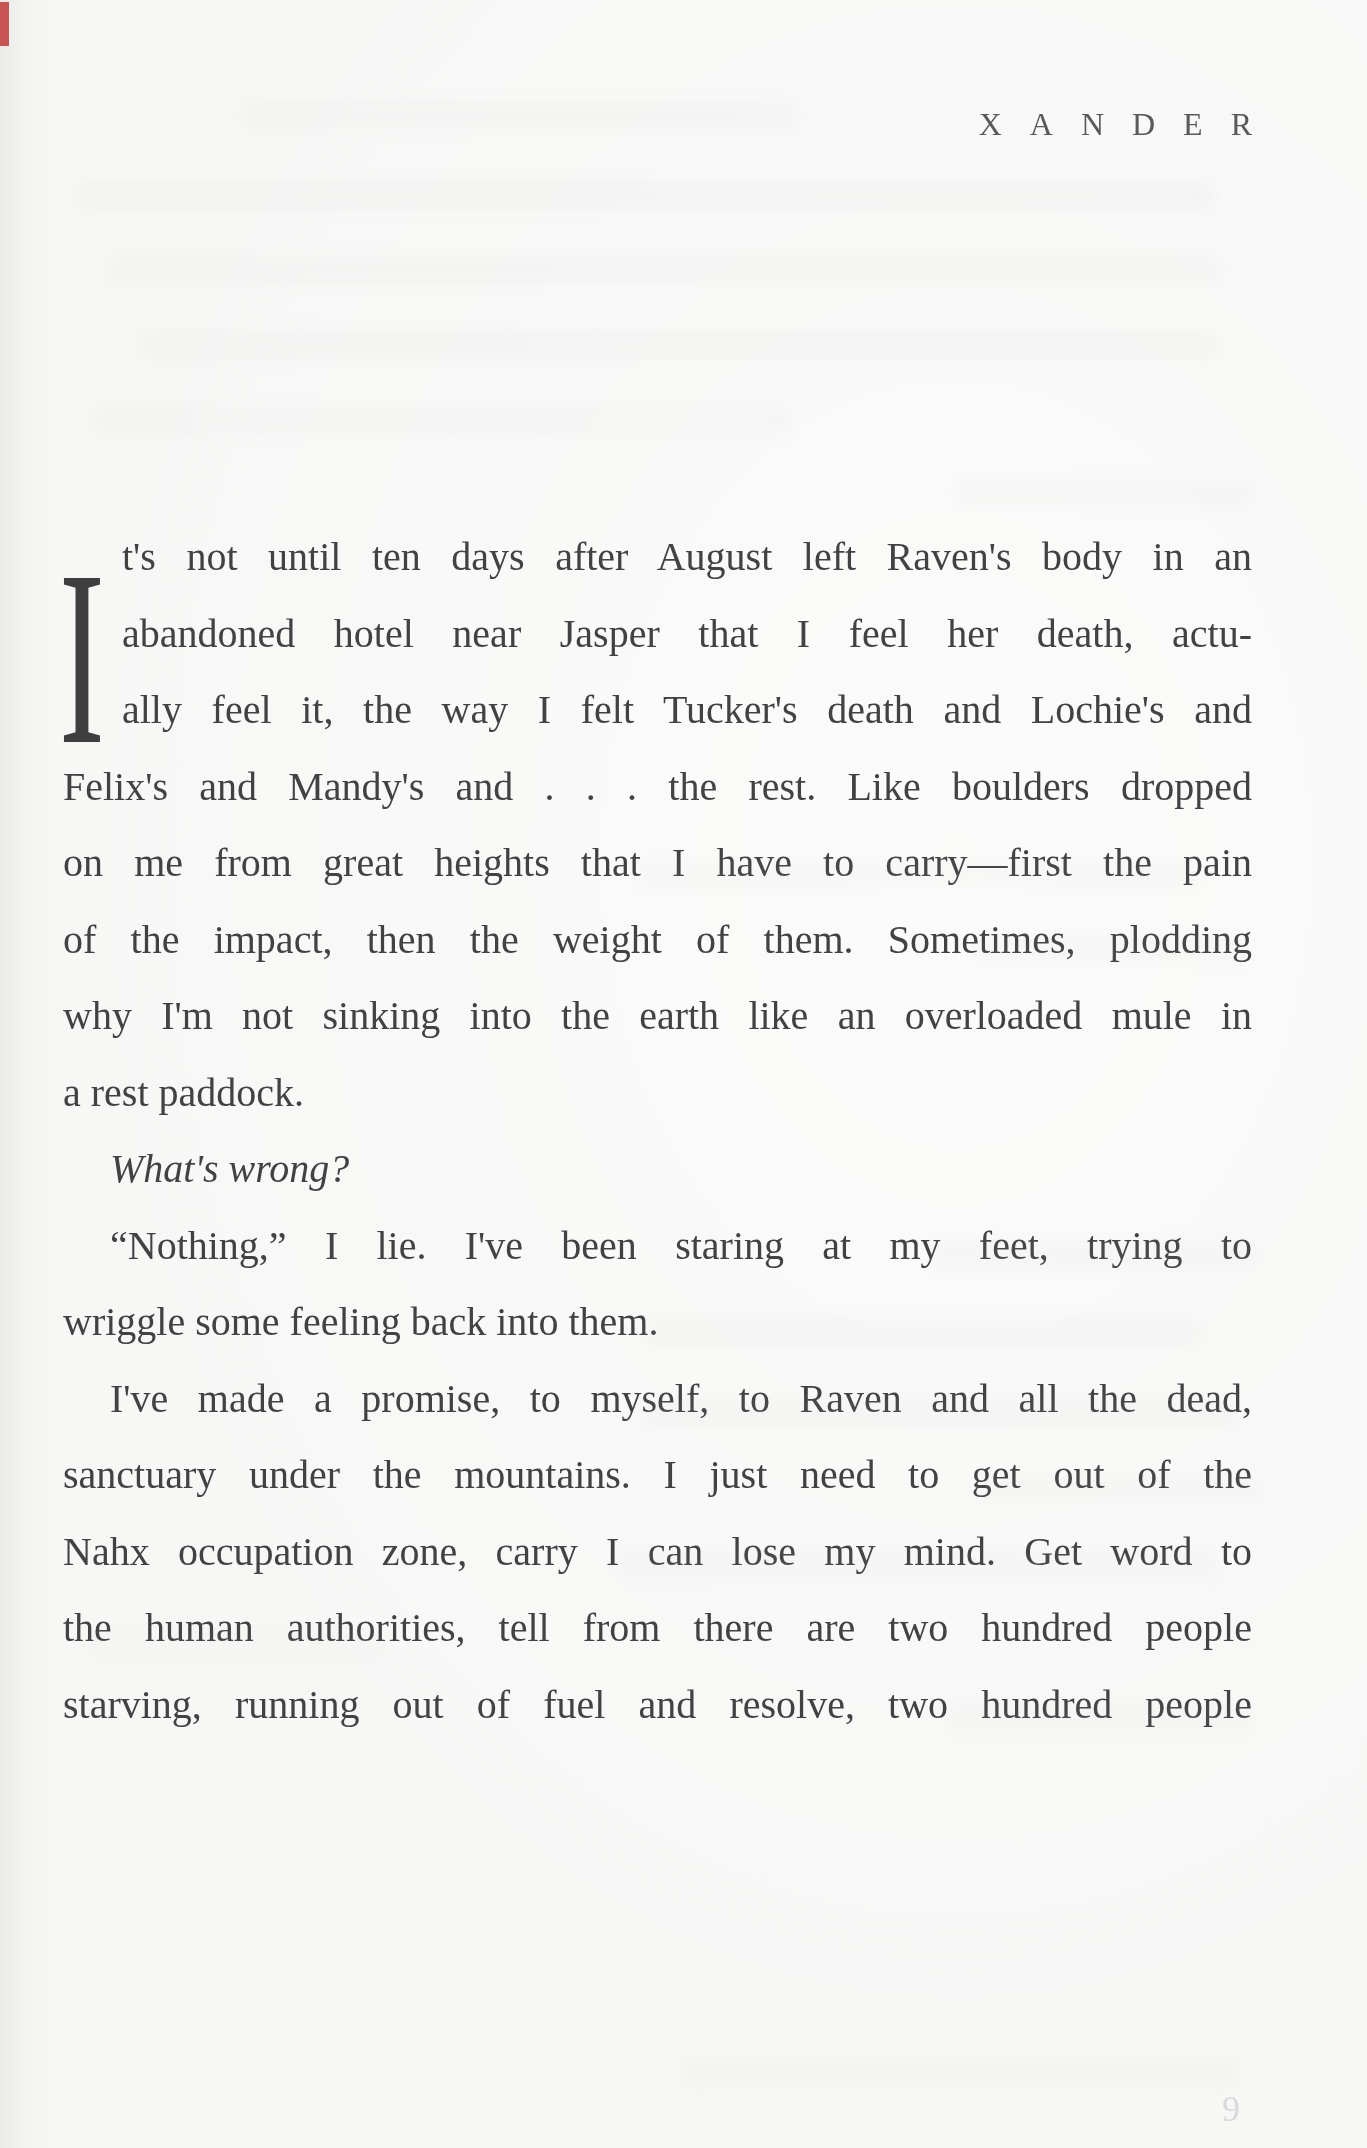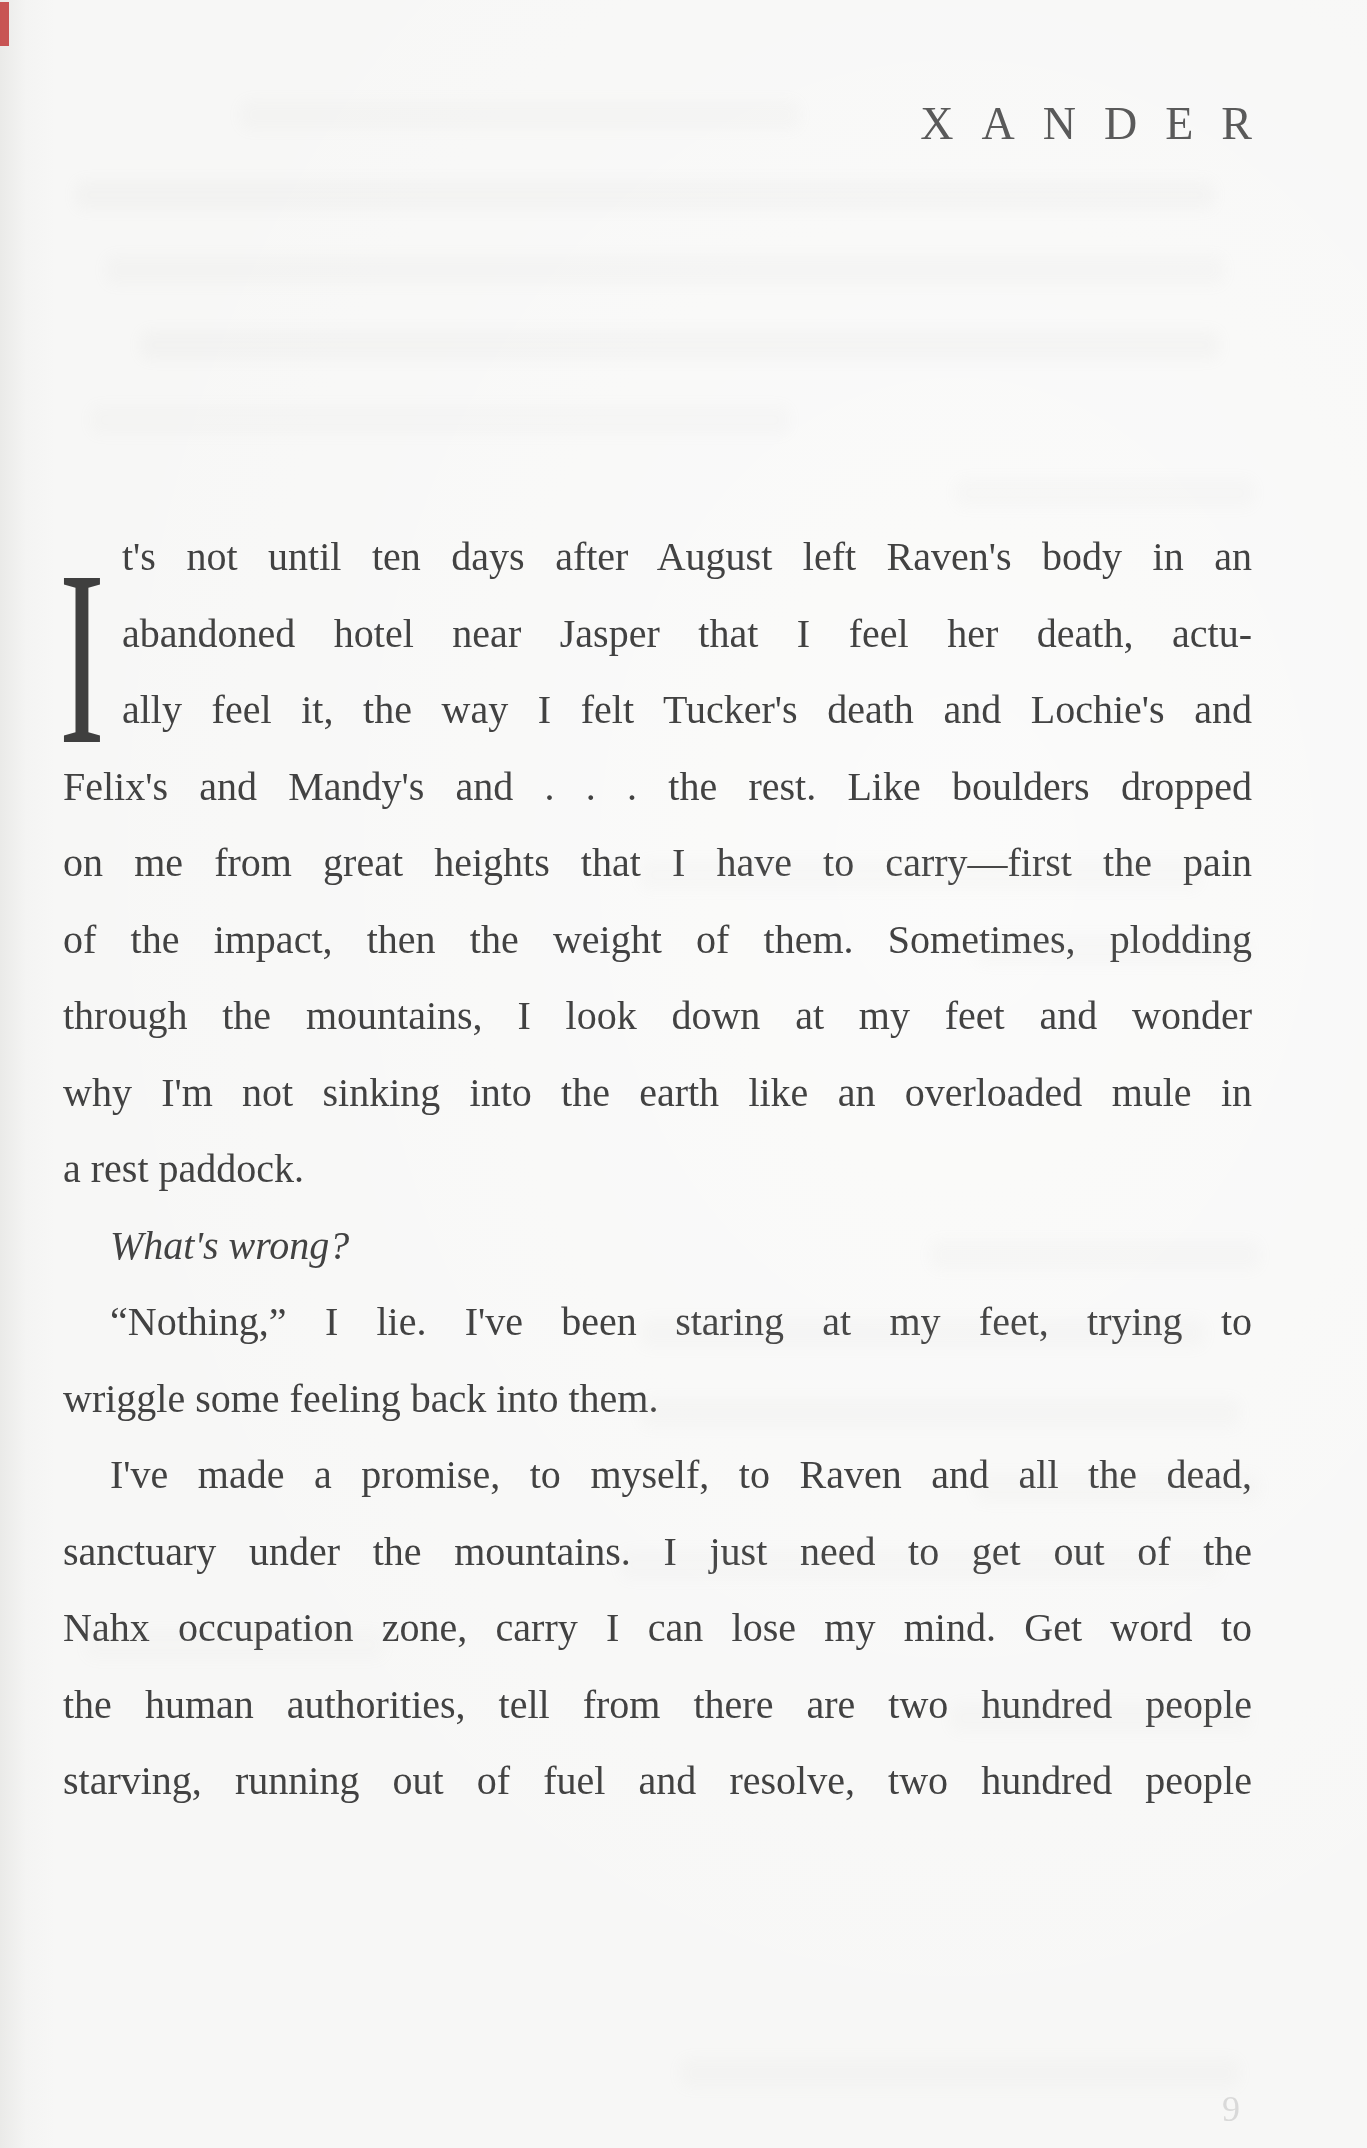--- a/index.html
+++ b/index.html
@@ -16,21 +16,21 @@
     font-family: "Liberation Serif", "DejaVu Serif", serif;
   }
 
   
   .chapter-title {
     position: absolute;
     top: 96px;
     right: 115px;
     height: 56px;
     line-height: 56px;
-    font-size: 46px;
+    font-size: 32px;
     letter-spacing: 28px;
     color: #5a5a5a;
     white-space: nowrap;
   }
   .chapter-title .inner { margin-right: -28px; }
 
   
   .body-text {
     position: absolute;
     left: 63px;
@@ -115,21 +115,20 @@
           </div>
           <div class="beside">
             <div class="line">t's not until ten days after August left Raven's body in an</div>
             <div class="line">abandoned hotel near Jasper that I feel her death, actu-</div>
             <div class="line">ally feel it, the way I felt Tucker's death and Lochie's and</div>
           </div>
         </div>
         <div class="line">Felix's and Mandy's and . . . the rest. Like boulders dropped</div>
         <div class="line">on me from great heights that I have to carry—first the pain</div>
         <div class="line">of the impact, then the weight of them. Sometimes, plodding</div>
-        <div class="line">through the mountains, I look down at my feet and wonder</div>
         <div class="line">why I'm not sinking into the earth like an overloaded mule in</div>
         <div class="line end">a rest paddock.</div>
       </div>
       <div class="para italic">
         <div class="line end indent">What's wrong?</div>
       </div>
       <div class="para">
         <div class="line indent">“Nothing,” I lie. I've been staring at my feet, trying to</div>
         <div class="line end">wriggle some feeling back into them.</div>
       </div>

